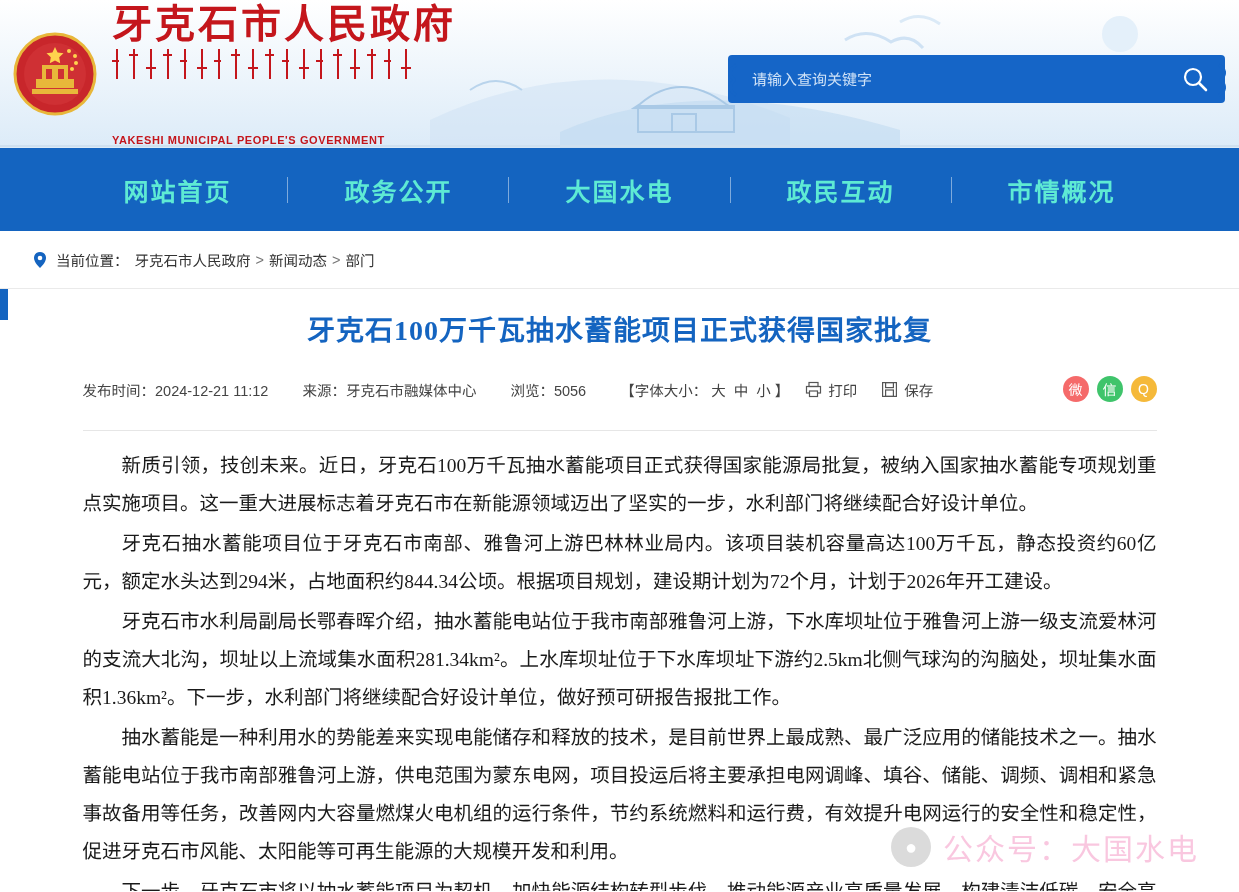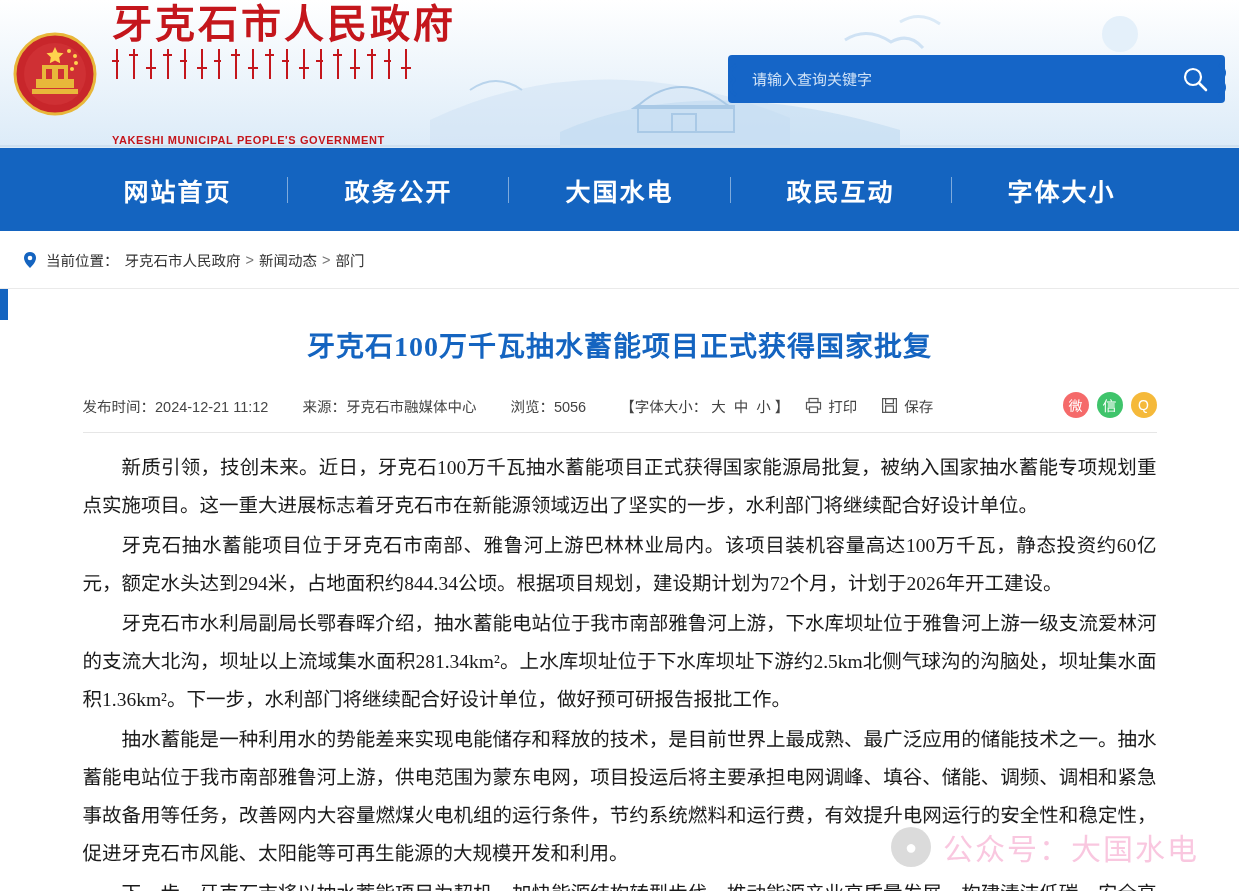--- a/index.html
+++ b/index.html
@@ -140,21 +140,21 @@
   
   .nav {
     height: 83px;
     background: #1464c0;
     display: flex;
     align-items: center;
     justify-content: center;
     gap: 0;
   }
   .nav-item {
-    color: #ffffff;
+    color: #5eead4;
     font-family: "Liberation Serif", serif;
     font-weight: bold;
     font-size: 25px;
     letter-spacing: 2px;
     padding: 0 56px;
     cursor: pointer;
     white-space: nowrap;
     position: relative;
   }
   .nav-sep {
@@ -162,21 +162,21 @@
     height: 26px;
     background: rgba(255,255,255,.45);
   }
 
   
   .crumb-bar {
     height: 58px;
     background: #ffffff;
     display: flex;
     align-items: center;
-    padding-left: 22px;
+    padding-left: 32px;
     font-size: 14.5px;
     color: #333;
     border-bottom: 1px solid #eaeaea;
   }
   .pin-icon { margin-right: 8px; display: inline-flex; }
   .crumb-label { color: #333; margin-right: 6px; }
   .crumb-link { color: #333; text-decoration: none; cursor: pointer; }
   .crumb-sep { margin: 0 5px; color: #777; }
 
   
@@ -197,31 +197,31 @@
     margin: 0 auto;
     padding: 0 18px;
   }
   .article-title {
     text-align: center;
     font-family: "Liberation Serif", serif;
     font-weight: bold;
     font-size: 28px;
     color: #1464c0;
     letter-spacing: 1px;
-    margin: 38px 0 0;
+    margin: 22px 0 0;
     line-height: 1.4;
   }
   .meta-bar {
     margin-top: 26px;
     display: flex;
     align-items: center;
     font-size: 14.5px;
     color: #444;
     border-bottom: 1px solid #e6e6e6;
-    padding-bottom: 14px;
+    padding-bottom: 28px;
   }
   .meta-item { margin-right: 34px; white-space: nowrap; }
   .meta-font { margin-right: 16px; white-space: nowrap; }
   .meta-font .fs { margin: 0 4px; cursor: pointer; }
   .meta-tool {
     display: inline-flex;
     align-items: center;
     gap: 6px;
     margin-right: 24px;
     cursor: pointer;
@@ -370,21 +370,21 @@
 
 <nav class="nav">
   <span class="nav-item">网站首页</span>
   <span class="nav-sep"></span>
   <span class="nav-item">政务公开</span>
   <span class="nav-sep"></span>
   <span class="nav-item">大国水电</span>
   <span class="nav-sep"></span>
   <span class="nav-item">政民互动</span>
   <span class="nav-sep"></span>
-  <span class="nav-item">字体大小</span>
+  <span class="nav-item">市情概况</span>
 </nav>
 
 <div class="crumb-bar">
   <span class="pin-icon">
     <svg width="16" height="18" viewBox="0 0 16 18">
       <path d="M8 1 C4.5 1 2 3.6 2 7 c0 4.6 6 10 6 10 s6-5.4 6-10 c0-3.4-2.5-6-6-6 z" fill="#1464c0"></path>
       <circle cx="8" cy="7" r="2.3" fill="#ffffff"></circle>
     </svg>
   </span>
   <span class="crumb-label">当前位置：</span>

